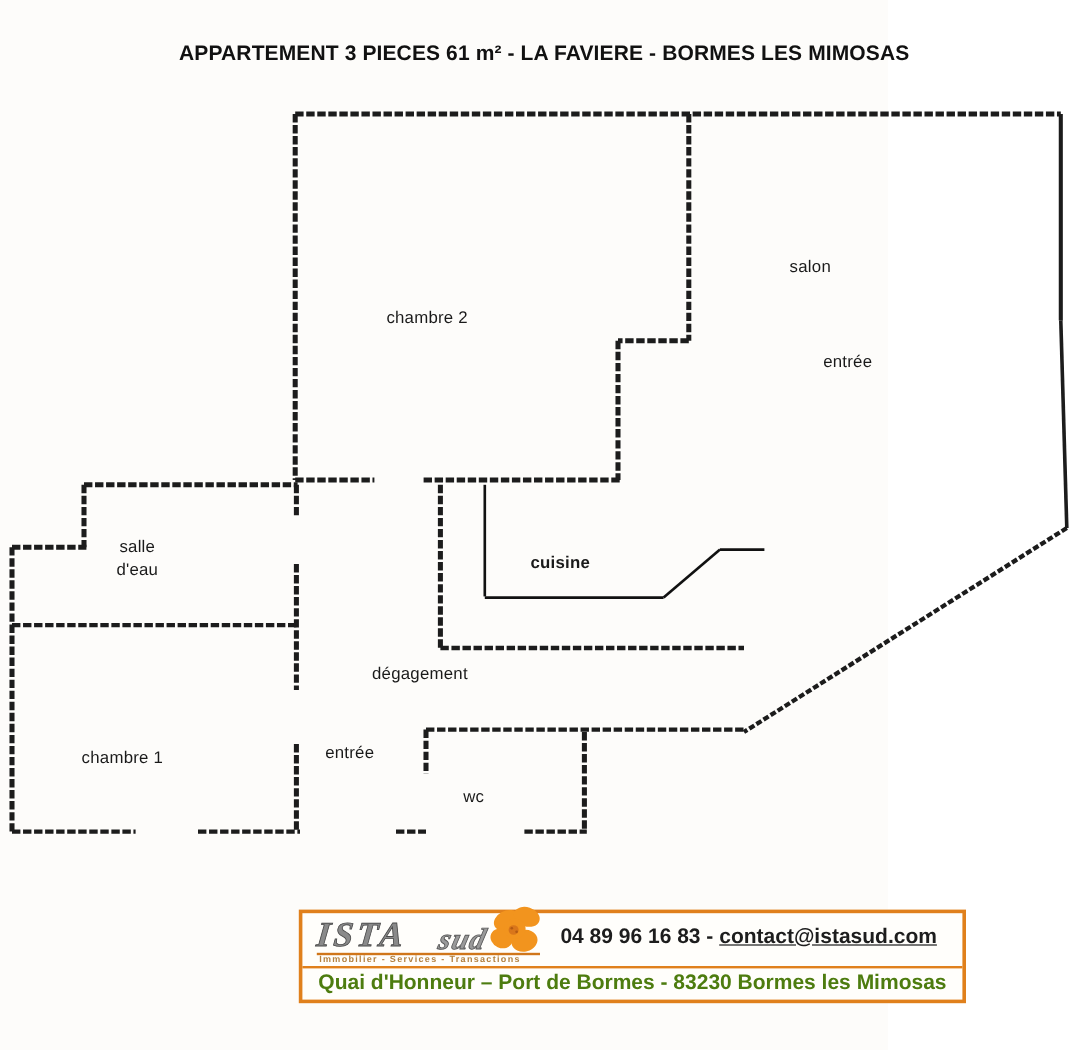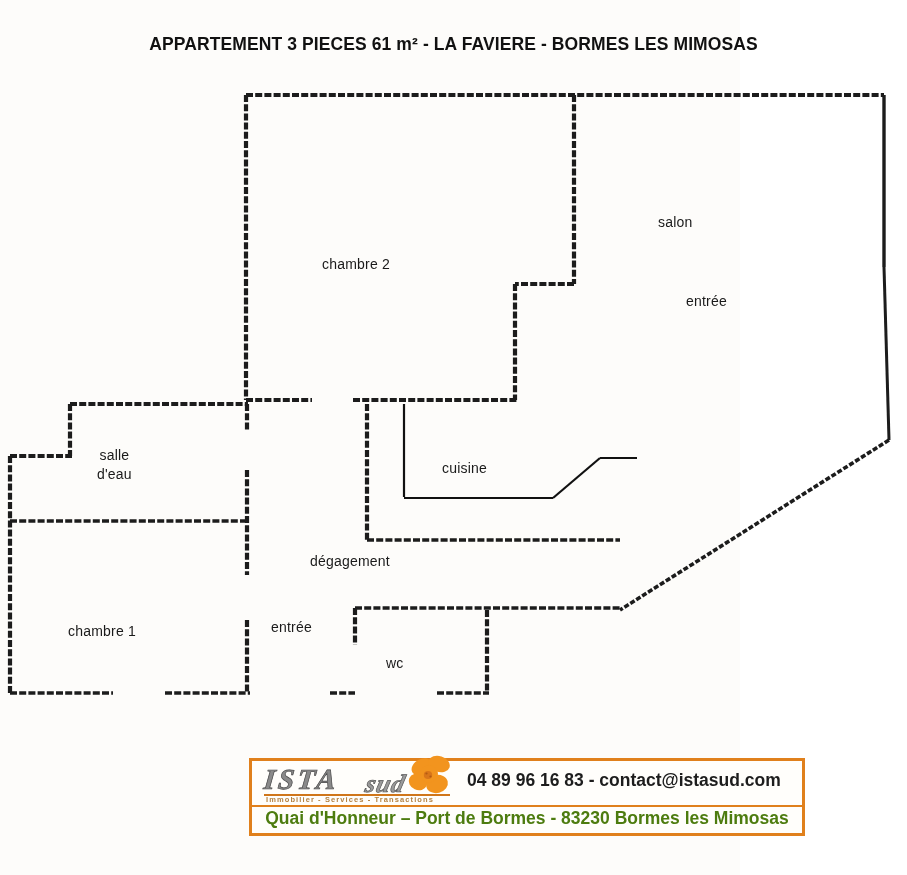--- a/index.html
+++ b/index.html
@@ -138,20 +138,21 @@
     position: absolute;
     left: 215px;
     top: 9px;
     font-family: "Liberation Sans", sans-serif;
     font-weight: bold;
     font-size: 17.5px;
     color: #1d1d1d;
     white-space: nowrap;
   }
   #banner-email {
+    text-decoration: underline;
   }
   #banner-address {
     position: absolute;
     left: 0;
     top: 47px;
     width: 100%;
     text-align: center;
     font-family: "Liberation Sans", sans-serif;
     font-weight: bold;
     font-size: 17.5px;
@@ -238,21 +239,21 @@
 
   <div class="room-label" style="left:658px; top:214px;">salon</div>
 
   <div class="room-label" style="left:686px; top:293px;">entrée</div>
 
   <div class="room-label two-line" style="left:97px; top:446px;">
     <div>salle</div>
     <div>d'eau</div>
   </div>
 
-  <div class="room-label" style="left:442px; top:460px;">cuisine</div>
+  <div class="room-label" style="left:442px; top:460px;font-weight:bold;">cuisine</div>
 
   <div class="room-label" style="left:310px; top:553px;">dégagement</div>
 
   <div class="room-label" style="left:68px; top:623px;">chambre 1</div>
 
   <div class="room-label" style="left:271px; top:619px;">entrée</div>
 
   <div class="room-label" style="left:386px; top:655px;">wc</div>
 
   <div id="agency-banner">

